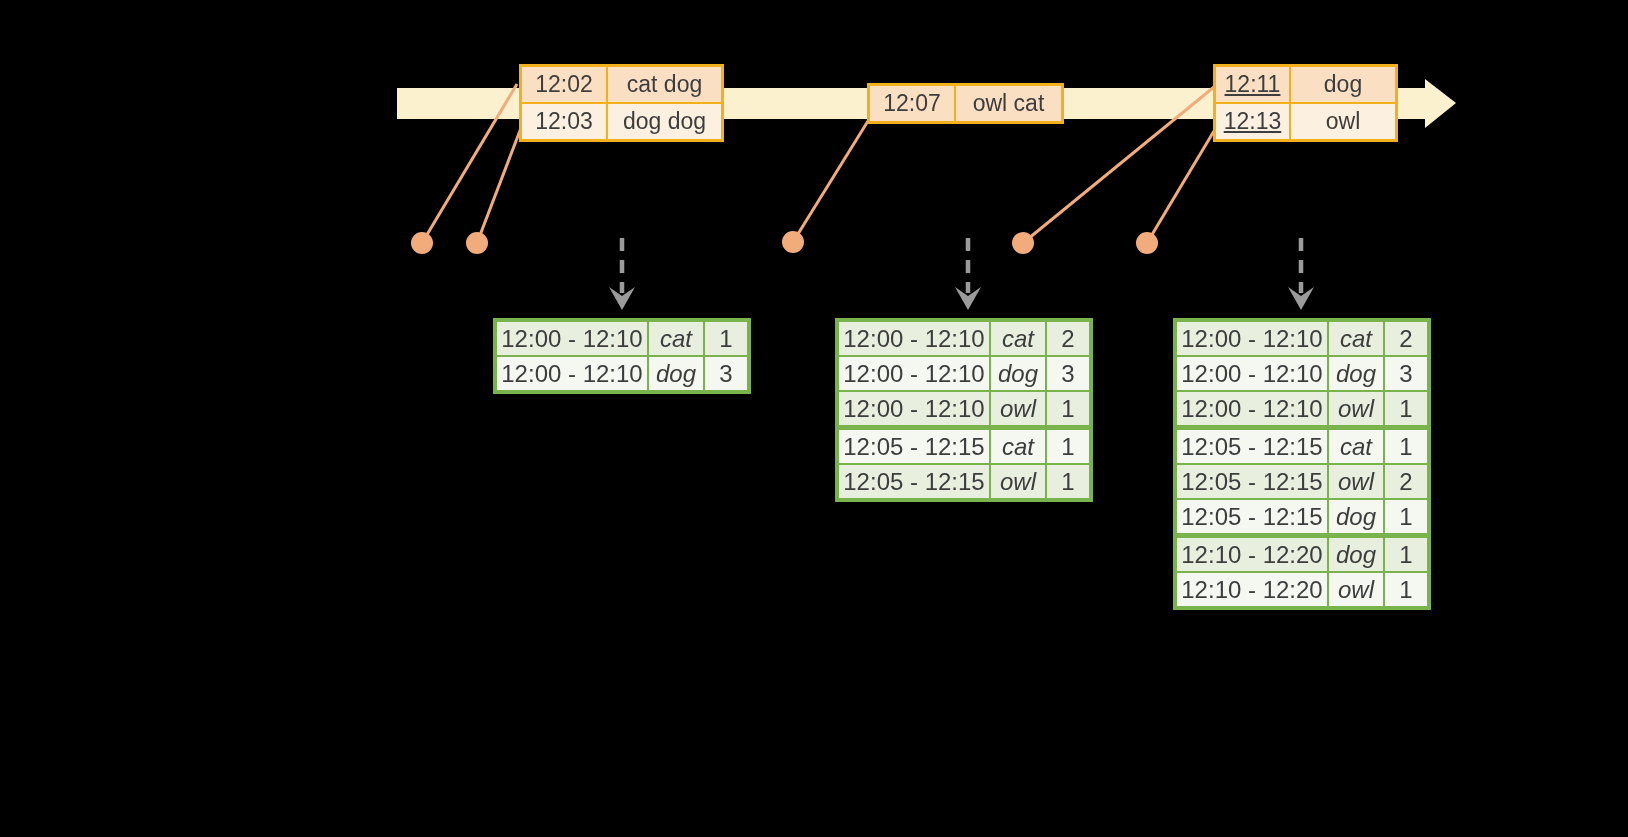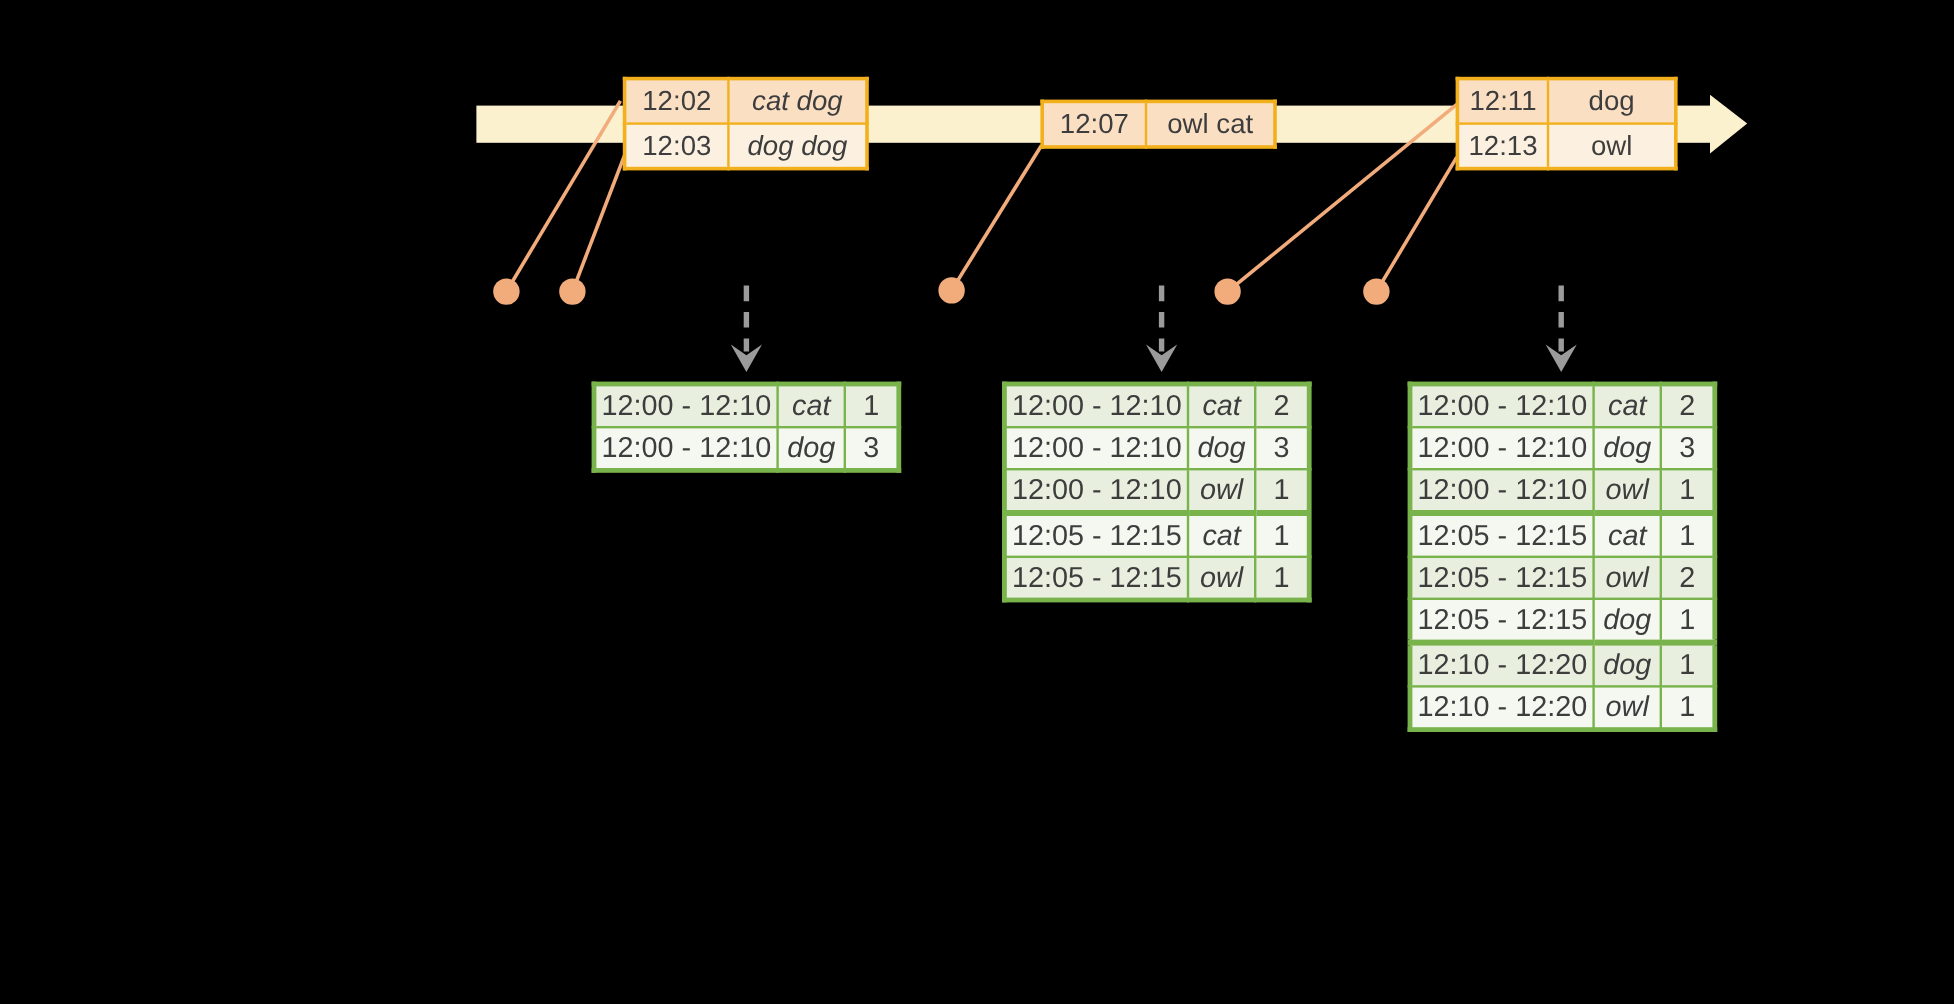--- a/index.html
+++ b/index.html
@@ -28,21 +28,21 @@
   .evt tr.row-light td{background:var(--event-row-light);margin-top:40px;}
 
   
   .res{border:4px solid var(--result-border);}
   .res td{border:2px solid var(--result-border);text-align:center;vertical-align:middle;
           font-size:24px;height:33px;padding:0;color:var(--text);}
   .res tr.tint td{background:var(--result-row-tint);}
   .res tr.plain td{background:var(--result-row-light);}
   .res tr.group-sep td{border-top-width:5px;}
 
-  .c-time{width:84px;} .c-time3{width:73px;} .c-words{width:113px;font-style:italic;} .c-words2{width:105px;margin-top:29px;} .c-words3{width:104px;}
+  .c-time{width:84px;} .c-time3{width:73px;text-decoration:underline;} .c-words{width:113px;} .c-words2{width:105px;margin-top:29px;} .c-words3{width:104px;}
   .c-window{width:150px;} .c-word{width:54px;font-style:italic;} .c-count{width:42px;}
 
   #evt1{left:519px;top:64px;} #evt2{left:867px;top:83px;} #evt3{left:1213px;top:64px;}
   #res1{left:493px;top:318px;} #res2{left:835px;top:318px;} #res3{left:1173px;top:318px;}
 </style>
 </head>
 <body>
 
 <div id="canvas">
 

